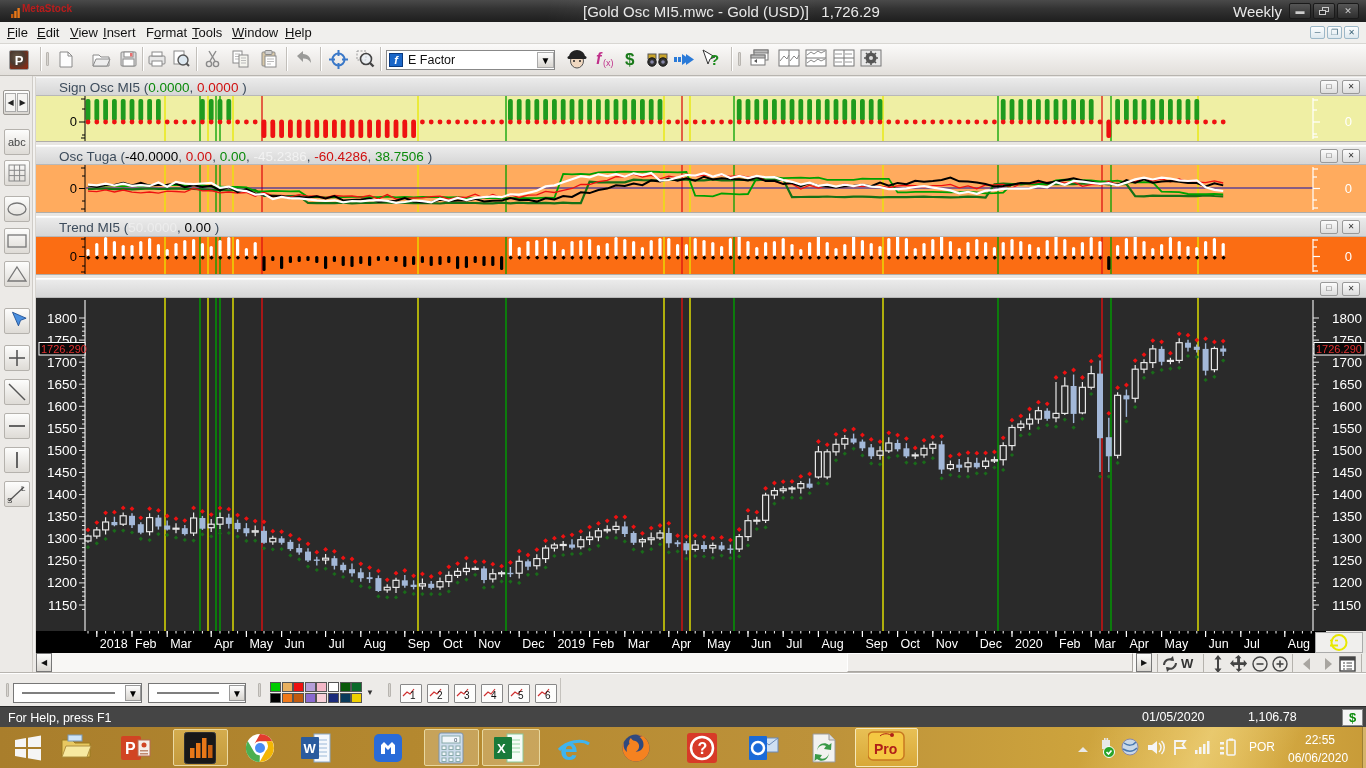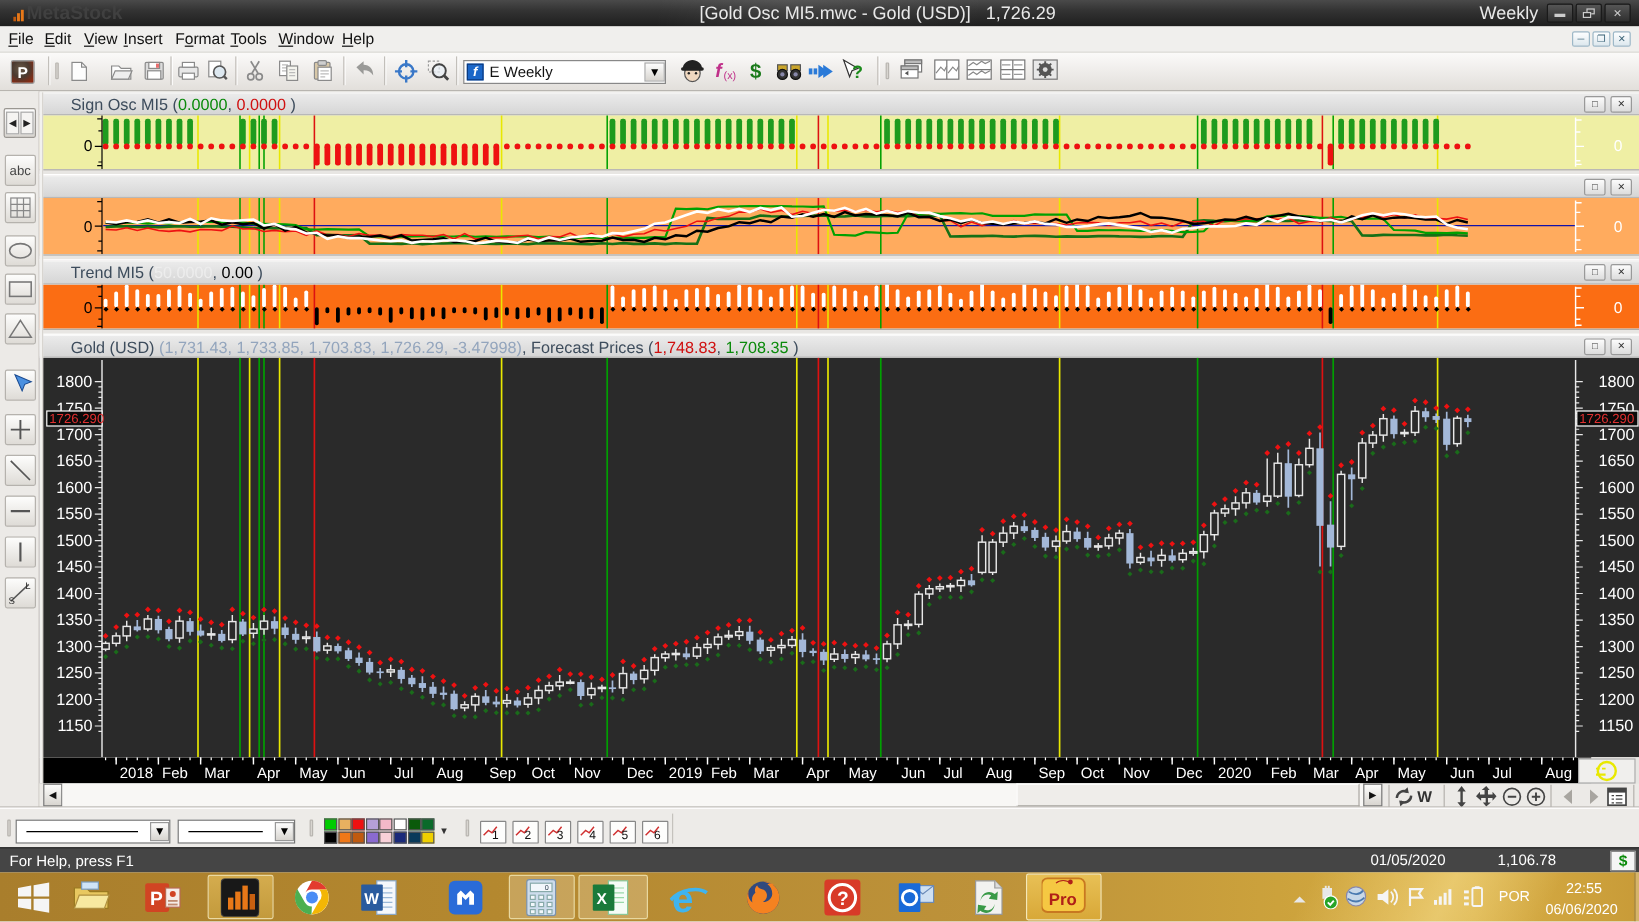--- a/index.html
+++ b/index.html
@@ -1,18 +1,18 @@
 <!DOCTYPE html>
 <html><head><meta charset="utf-8"><style>
 *{margin:0;padding:0;box-sizing:border-box;font-family:"Liberation Sans",sans-serif}
 html,body{width:1366px;height:768px;overflow:hidden;position:relative;background:#ebe9e6}
 .abs{position:absolute}
 #titlebar{left:0;top:0;width:1366px;height:22px;background:linear-gradient(180deg,#4a4a4a 0%,#333 40%,#1e1e1e 100%);}
 #titlebar .sheen{position:absolute;left:0;top:0;width:100%;height:100%;background:linear-gradient(100deg,transparent 40%,rgba(255,255,255,.07) 48%,transparent 60%)}
-#logo{left:22px;top:3px;color:#404040;font-size:16px;font-weight:bold}
+#logo{left:22px;top:3px;color:#b91c1c;font-size:10px;font-weight:bold}
 #wtitle{left:583px;top:3px;color:#e8e8e8;font-size:15px}
 #weekly{left:1233px;top:3px;color:#e8e8e8;font-size:15px}
 .winbtn{top:3px;width:22px;height:16px;background:linear-gradient(180deg,#565656,#2e2e2e);border:1px solid #1a1a1a;border-radius:2px;color:#ccc;text-align:center;font-size:9px;line-height:14px}
 #menubar{left:0;top:22px;width:1366px;height:22px;background:#f0efed;border-bottom:1px solid #d8d6d2;color:#111;font-size:13px}
 #menubar span.m{position:absolute;top:3px}
 .mdi{top:4px;width:15px;height:13px;border:1px solid #9db8c8;background:linear-gradient(180deg,#fdfeff,#dde8ee);color:#3a6276;font-size:8px;text-align:center;line-height:12px;border-radius:2px}
 #toolbar{left:0;top:44px;width:1366px;height:32px;background:linear-gradient(180deg,#fbfaf9,#e2dfdb);border-bottom:1px solid #b8b5b0}
 .tsep{top:3px;width:1px;height:24px;background:#c2bfba;box-shadow:1px 0 0 #fff}
 .grip{top:8px;width:3px;height:14px;background:#d8d5d0;border:1px solid #b8b5b0;border-radius:1px}
 #palette{left:0;top:76px;width:33px;height:597px;background:#eceae7;border-right:1px solid #cfccc7}
@@ -130,21 +130,21 @@
     <line x1="13" y1="9.5" x2="19" y2="9.5" stroke="#3a78c8" stroke-width="2"></line>
   </svg>
 <svg class="abs" style="left:356px;top:50px" width="19" height="19" viewBox="0 0 19 19">
     <rect x="1" y="1" width="9" height="9" fill="none" stroke="#999" stroke-dasharray="2 1.5"></rect>
     <circle cx="10" cy="9" r="5.5" fill="#e8f0f8" fill-opacity=".6" stroke="#444" stroke-width="1.6"></circle>
     <line x1="14" y1="13" x2="17.5" y2="16.5" stroke="#444" stroke-width="2.4"></line>
   </svg>
 <div class="abs tsep" style="left:380px;top:47px"></div>
 <div class="abs" style="left:386px;top:50px;width:169px;height:20px;background:#fff;border:1px solid #888">
     <div class="abs" style="left:2px;top:2px;width:14px;height:14px;background:#1a66c8;border:1px solid #0a3a80;color:#fff;font-size:11px;font-style:italic;font-weight:bold;text-align:center;line-height:13px">f</div>
-    <span class="abs" style="left:21px;top:2px;font-size:12.5px;color:#111">E Weekly</span>
+    <span class="abs" style="left:21px;top:2px;font-size:12.5px;color:#111">E Factor</span>
     <div class="abs" style="left:150px;top:1px;width:17px;height:16px;background:linear-gradient(180deg,#fdfdfd,#d8d5d0);border:1px solid #aaa;text-align:center;font-size:10px;line-height:15px;color:#000">▼</div>
   </div>
 <svg class="abs" style="left:567px;top:49px" width="20" height="20" viewBox="0 0 20 20">
     <ellipse cx="10" cy="12" rx="6.5" ry="7" fill="#f0d8c0" stroke="#555"></ellipse>
     <path d="M2 8c0-4 4-7 8-7s8 3 8 7z" fill="#222"></path>
     <rect x="0.5" y="7" width="19" height="3" rx="1.5" fill="#222"></rect>
     <circle cx="7" cy="12" r="1" fill="#222"></circle>
     <circle cx="13" cy="12" r="1" fill="#222"></circle>
   </svg>
 <svg class="abs" style="left:595px;top:49px" width="24" height="20" viewBox="0 0 24 20">
@@ -1741,30 +1741,30 @@
     <text x="1243.8" y="648" font-size="12.5" fill="#fff">Jul</text>
     <line x1="1284.8" y1="631" x2="1284.8" y2="637" stroke="#fff" stroke-width="1.2"></line>
     <text x="1287.8" y="648" font-size="12.5" fill="#fff">Aug</text>
   </svg>
 <div class="abs ptitle" style="top:77px;height:19px">
     <span class="tx">Sign Osc MI5 (<span style="color:#0a8a0a">0.0000</span>, <span style="color:#d01010">0.0000</span> )</span>
     <div class="abs pbtn" style="left:1287px">□</div>
     <div class="abs pbtn" style="left:1309px">✕</div>
   </div>
 <div class="abs ptitle" style="top:146px;height:19px">
+    <span class="tx">Osc Tuga (<span style="color:#000">-40.0000</span>, <span style="color:#d01010">0.00</span>, <span style="color:#0a8a0a">0.00</span>, <span style="color:#f2f2f2">-45.2386</span>, <span style="color:#d01010">-60.4286</span>, <span style="color:#0a8a0a">38.7506</span> )</span>
     <div class="abs pbtn" style="left:1287px">□</div>
     <div class="abs pbtn" style="left:1309px">✕</div>
   </div>
 <div class="abs ptitle" style="top:217px;height:20px">
     <span class="tx">Trend MI5 (<span style="color:#ededed">50.0000</span>, <span style="color:#000">0.00</span> )</span>
     <div class="abs pbtn" style="left:1287px">□</div>
     <div class="abs pbtn" style="left:1309px">✕</div>
   </div>
 <div class="abs ptitle" style="top:279px;height:19px">
-    <span class="tx">Gold (USD) <span style="color:#93a5bd">(1,731.43, 1,733.85, 1,703.83, 1,726.29, -3.47998)</span>, Forecast Prices (<span style="color:#d01010">1,748.83</span>, <span style="color:#0a8a0a">1,708.35</span> )</span>
     <div class="abs pbtn" style="left:1287px">□</div>
     <div class="abs pbtn" style="left:1309px">✕</div>
   </div>
 <div class="abs" style="left:33px;top:141px;width:1333px;height:5px;background:#e8e6e3;border-top:1px solid #b0ada8;border-bottom:1px solid #fff"></div>
 <div class="abs" style="left:33px;top:212px;width:1333px;height:5px;background:#e8e6e3;border-top:1px solid #b0ada8;border-bottom:1px solid #fff"></div>
 <div class="abs" style="left:33px;top:274px;width:1333px;height:5px;background:#e8e6e3;border-top:1px solid #b0ada8;border-bottom:1px solid #fff"></div>
 <div class="abs" style="left:33px;top:77px;width:3px;height:576px;background:#f2f1ef;border-right:1px solid #d8d5d0"></div>
 <div class="abs" id="scrollrow"></div>
 <div class="abs" style="left:1315px;top:632px;width:48px;height:21px;background:#f0efed;border:1px solid #aaa"><svg width="46" height="19" viewBox="0 0 46 19">
       <circle cx="23" cy="9.5" r="7.5" fill="none" stroke="#e8e800" stroke-width="2"></circle>

